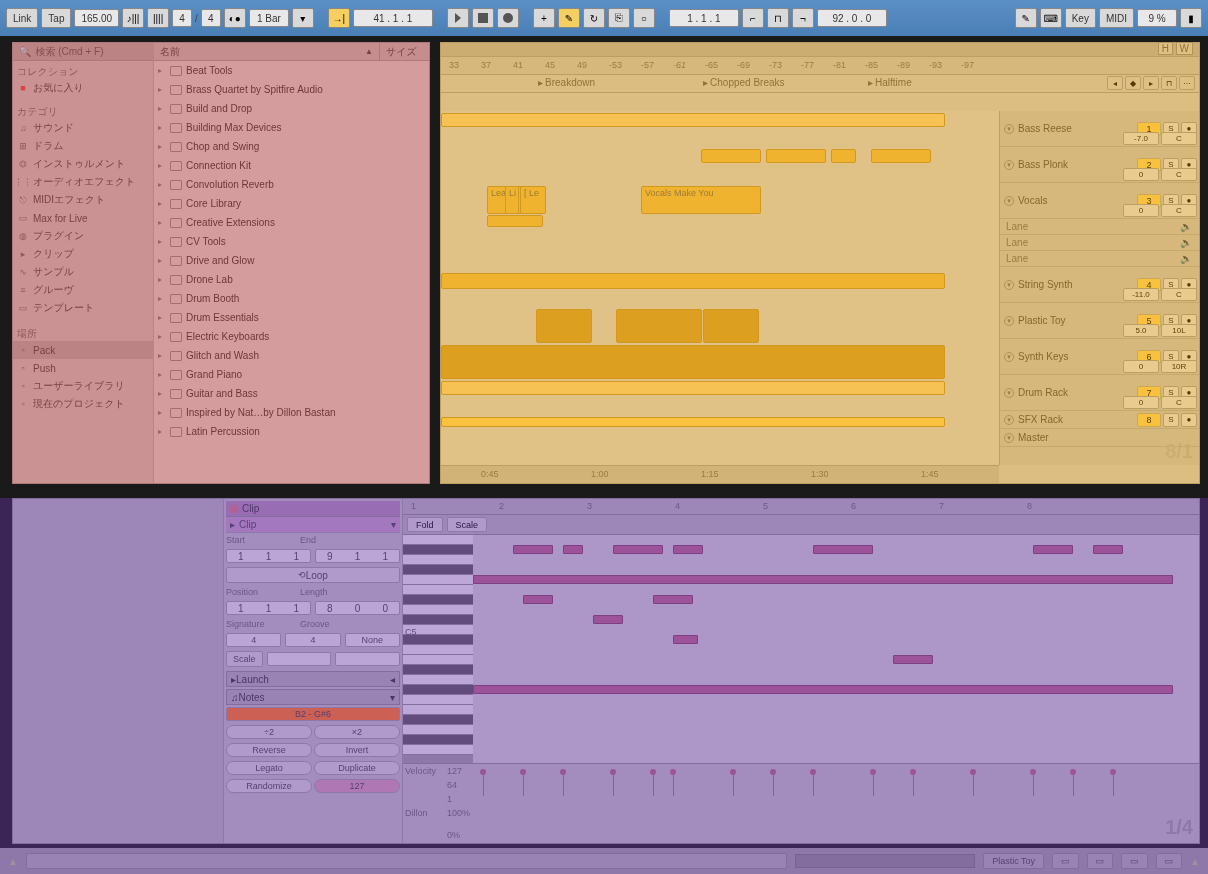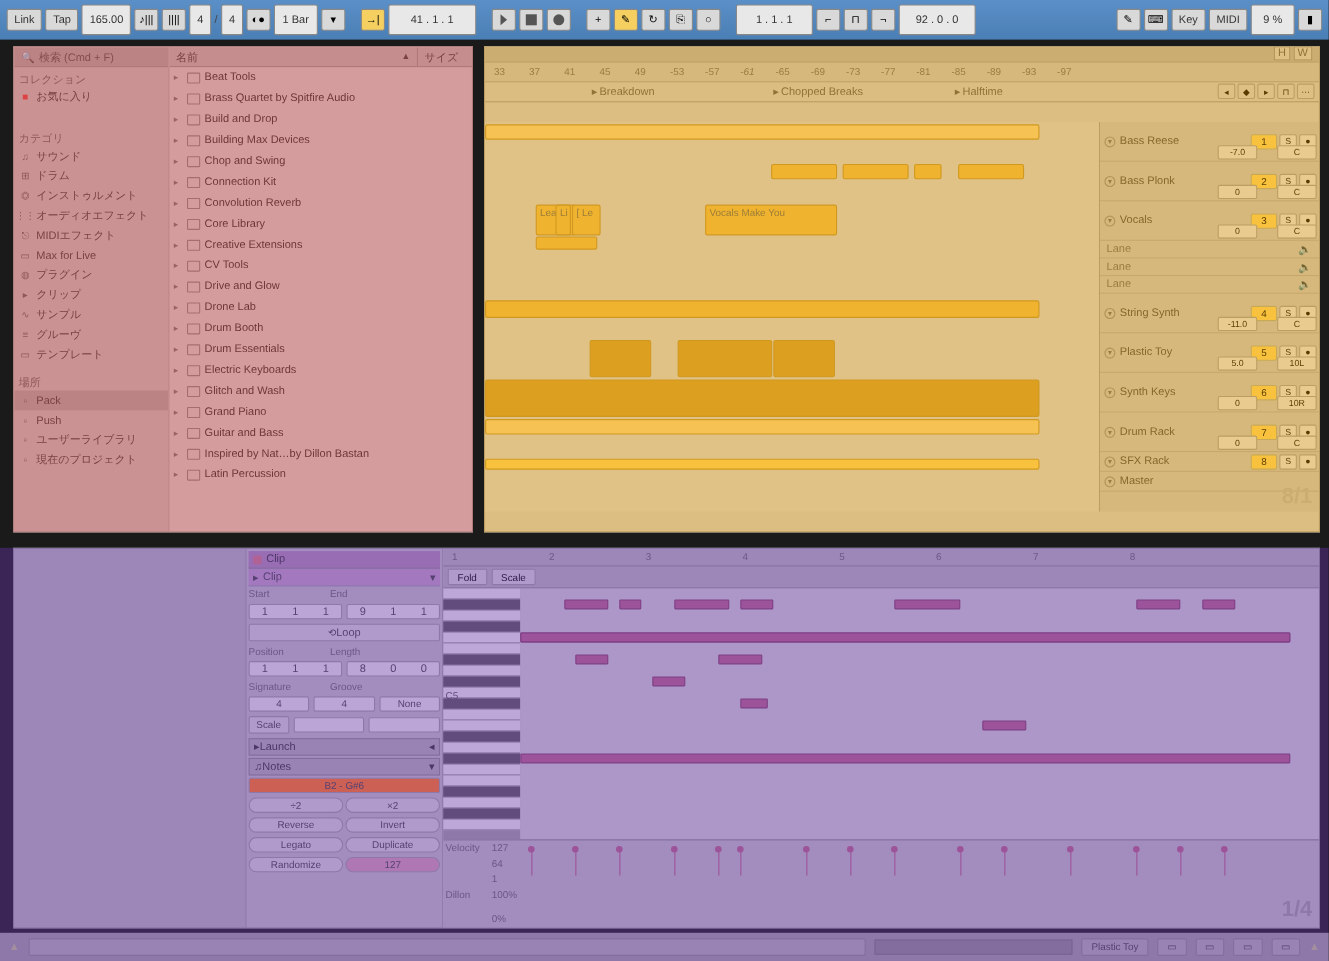--- a/index.html
+++ b/index.html
@@ -6,21 +6,21 @@
 body { width: 1208px; height: 874px; background: #1a1a1a; overflow: hidden; position: relative; }
 
 
 .overlay-red { position: absolute; background: rgba(220,60,60,0.35); z-index: 100; pointer-events: none; }
 .overlay-orange { position: absolute; background: rgba(255,170,0,0.35); z-index: 100; pointer-events: none; }
 .overlay-purple { position: absolute; background: rgba(120,60,200,0.35); z-index: 100; pointer-events: none; }
 
 
 .transport { position: absolute; top: 0; left: 0; right: 0; height: 36px; background: linear-gradient(#5b8fc7,#4a7fb5); display: flex; align-items: center; padding: 0 6px; gap: 3px; }
 .transport .btn { background: #d9d9d9; border: 1px solid #888; border-radius: 2px; height: 20px; display: inline-flex; align-items: center; justify-content: center; padding: 0 6px; font-size: 10px; color: #333; }
-.transport .field { background: #e8e8e8; border: 1px solid #888; border-radius: 2px; height: 28px; display: inline-flex; align-items: center; justify-content: center; padding: 0 6px; font-size: 10px; color: #333; min-width: 40px; }
+.transport .field { background: #e8e8e8; border: 1px solid #888; border-radius: 2px; height: 18px; display: inline-flex; align-items: center; justify-content: center; padding: 0 6px; font-size: 10px; color: #333; min-width: 40px; }
 .transport .sep { width: 8px; }
 .transport .tri { width: 0; height: 0; border-left: 6px solid #555; border-top: 5px solid transparent; border-bottom: 5px solid transparent; }
 .transport .sq { width: 10px; height: 10px; background: #555; }
 .transport .circ { width: 10px; height: 10px; border-radius: 50%; background: #555; }
 .transport .iconbtn { background: #d9d9d9; border: 1px solid #888; border-radius: 2px; width: 22px; height: 20px; display: inline-flex; align-items: center; justify-content: center; }
 
 
 .browser { position: absolute; top: 42px; left: 12px; width: 418px; height: 442px; background: #c9c9c9; display: flex; border: 1px solid #999; }
 .browser-left { width: 140px; background: #c0c0c0; overflow: hidden; }
 .browser-right { flex: 1; background: #d0d0d0; overflow: hidden; border-left: 1px solid #aaa; }
@@ -48,21 +48,21 @@
 .arrange-body { position: absolute; top: 68px; left: 0; right: 0; bottom: 18px; display: flex; }
 .arrange-clips { flex: 1; position: relative; background: #d0d0d0; }
 .arrange-tracks { width: 200px; background: #c0c0c0; border-left: 1px solid #999; }
 .track-row { height: 36px; border-bottom: 1px solid #aaa; display: flex; align-items: center; position: relative; }
 .track-row.short { height: 18px; }
 .track-name { flex: 1; padding: 0 4px; font-size: 10px; color: #444; display: flex; align-items: center; gap: 4px; }
 .track-fold { width: 10px; height: 10px; border-radius: 50%; border: 1px solid #888; font-size: 7px; display: flex; align-items: center; justify-content: center; color: #666; }
 .track-ctrls { display: flex; gap: 2px; padding-right: 2px; }
 .track-ctrls .num { width: 24px; height: 14px; background: #f5d060; border: 1px solid #aa8; font-size: 9px; display: flex; align-items: center; justify-content: center; border-radius: 2px; }
 .track-ctrls .sbtn { width: 16px; height: 14px; background: #ddd; border: 1px solid #999; font-size: 8px; display: flex; align-items: center; justify-content: center; border-radius: 2px; }
-.track-db { position: absolute; right: 2px; bottom: 1px; display: flex; gap: 18px; }
+.track-db { position: absolute; right: 2px; bottom: 1px; display: flex; gap: 2px; }
 .track-db .fld { width: 36px; height: 13px; background: #ddd; border: 1px solid #999; font-size: 8px; display: flex; align-items: center; justify-content: center; border-radius: 2px; }
 .lane-row { height: 16px; border-bottom: 1px solid #aaa; padding: 0 6px; font-size: 9px; color: #666; display: flex; align-items: center; justify-content: space-between; }
 .clip { position: absolute; background: #e8b84a; border: 1px solid #b89030; border-radius: 2px; font-size: 9px; color: #665; padding: 1px 3px; overflow: hidden; }
 .clip.dark { background: #c99a30; }
 .clip.light { background: #f0d080; }
 .arrange-timebar { position: absolute; bottom: 0; left: 0; right: 200px; height: 18px; background: #b8b8b8; border-top: 1px solid #999; }
 .arrange-timebar .t { position: absolute; font-size: 9px; color: #666; top: 3px; }
 .arrange-zoom { position: absolute; right: 6px; bottom: 20px; font-size: 20px; color: #b0b0b0; font-weight: bold; }
 .del-marker { position: absolute; top: 34px; right: 210px; background: #c9a; border: 1px solid #977; font-size: 9px; padding: 0 4px; color: #544; border-radius: 2px; }
 
@@ -164,21 +164,21 @@
   <div class="browser-left">
     <div class="browser-search">
       <span style="margin-right:4px">🔍</span>
       <span>検索 (Cmd + F)</span>
     </div>
     <div class="cat-item header">コレクション</div>
     <div class="cat-item">
       <span class="cat-icon" style="color:#d44">■</span>
       <span>お気に入り</span>
     </div>
-    <div class="cat-item header" style="margin-top:18px">カテゴリ</div>
+    <div class="cat-item header" style="margin-top:4px">カテゴリ</div>
     <div id="cat-list">
         <div class="cat-item">
           <span class="cat-icon">♫</span>
           <span>サウンド</span>
         </div>
         <div class="cat-item">
           <span class="cat-icon">⊞</span>
           <span>ドラム</span>
         </div>
         <div class="cat-item">
@@ -541,20 +541,27 @@
           </div>
         </div>
         <div class="track-row short">
           <div class="track-name">
             <span class="track-fold">▾</span>
             <span>Master</span>
           </div>
         </div>
       </div>
   </div>
+  <div class="arrange-timebar" id="arr-timebar">
+      <span class="t" style="left: 40px;">0:45</span>
+      <span class="t" style="left: 150px;">1:00</span>
+      <span class="t" style="left: 260px;">1:15</span>
+      <span class="t" style="left: 370px;">1:30</span>
+      <span class="t" style="left: 480px;">1:45</span>
+    </div>
   <div class="arrange-zoom">8/1</div>
 </div>
 
 <div class="detail">
   <div class="detail-left"></div>
   <div class="detail-mid">
     <div class="clip-header">
         <div class="dot"></div>
         <span>Clip</span>
       </div>

